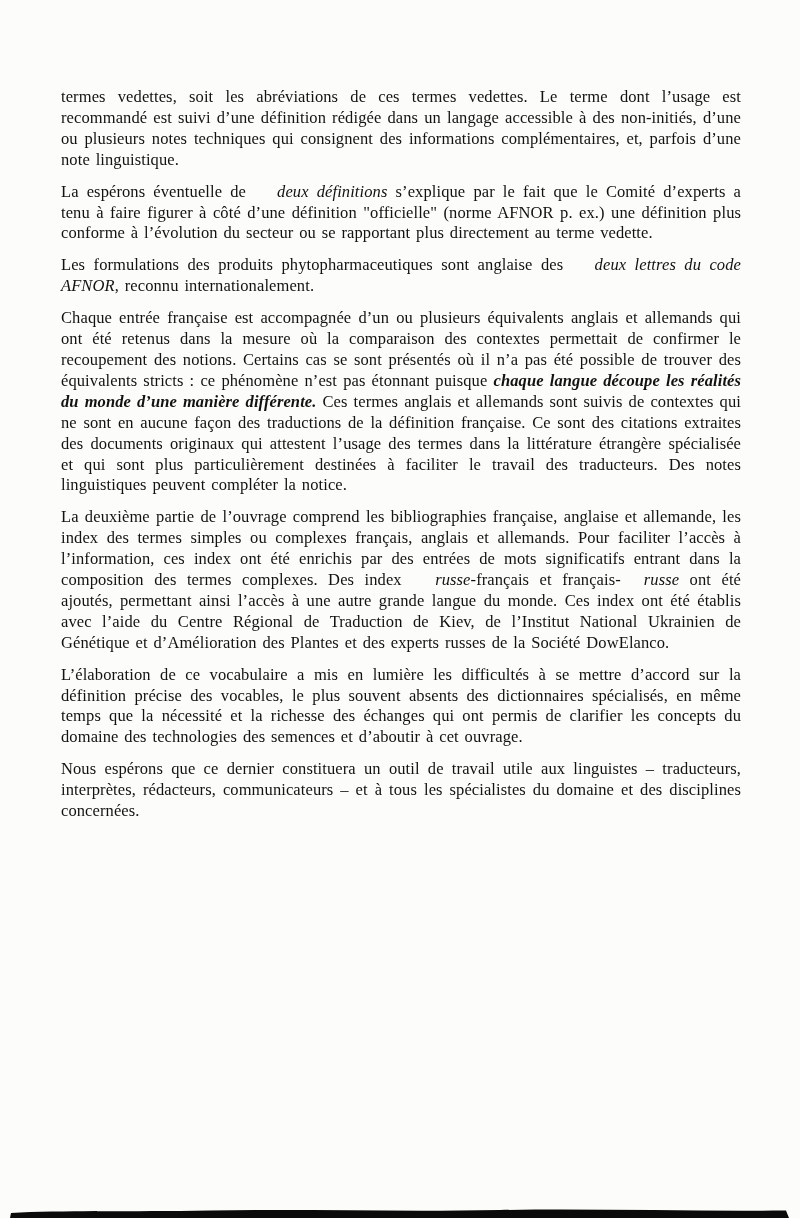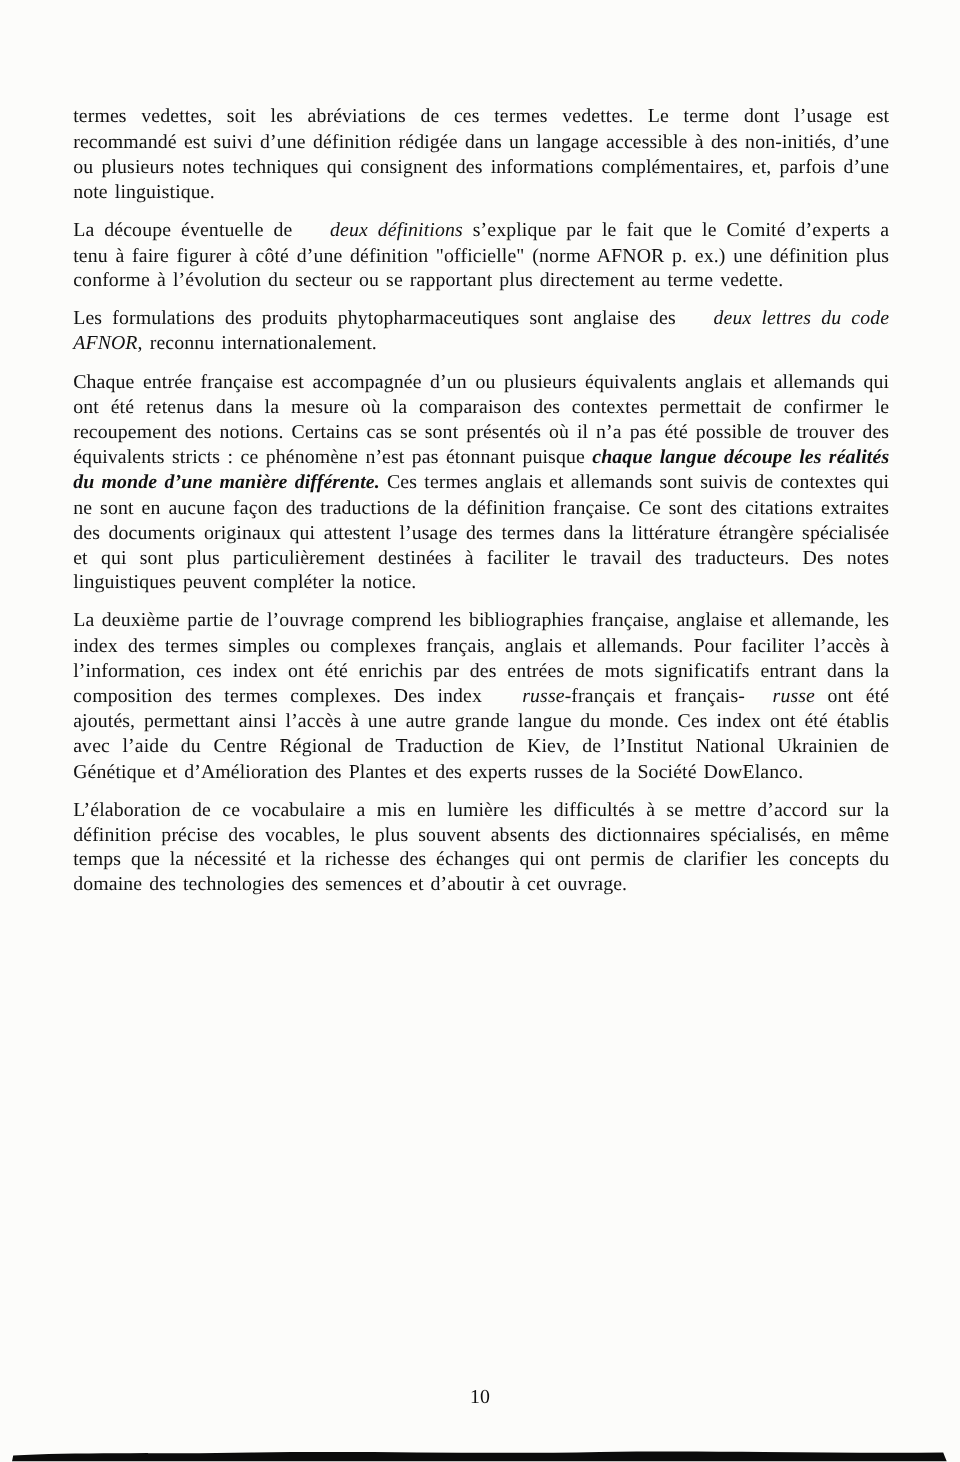--- a/index.html
+++ b/index.html
@@ -55,26 +55,26 @@
   }
 </style>
 </head>
 <body>
 
 <div class="page">
 
   <div class="text-block">
 
   <p class="para"><span class="run-normal">termes vedettes, soit les abréviations de ces termes vedettes. Le terme dont l’usage est recommandé est suivi d’une définition rédigée dans un langage accessible à des non-initiés, d’une ou plusieurs notes techniques qui consignent des informations complémentaires, et, parfois d’une note linguistique.</span></p>
-      <p class="para"><span class="run-normal">La découpe éventuelle de </span><span class="run-italic">deux définitions</span><span class="run-normal"> s’explique par le fait que le Comité d’experts a tenu à faire figurer à côté d’une définition "officielle" (norme AFNOR p. ex.) une définition plus conforme à l’évolution du secteur ou se rapportant plus directement au terme vedette.</span></p>
+      <p class="para"><span class="run-normal">La espérons éventuelle de </span><span class="run-italic">deux définitions</span><span class="run-normal"> s’explique par le fait que le Comité d’experts a tenu à faire figurer à côté d’une définition "officielle" (norme AFNOR p. ex.) une définition plus conforme à l’évolution du secteur ou se rapportant plus directement au terme vedette.</span></p>
       <p class="para"><span class="run-normal">Les formulations des produits phytopharmaceutiques sont anglaise des </span><span class="run-italic">deux lettres du code AFNOR</span><span class="run-normal">, reconnu internationalement.</span></p>
       <p class="para"><span class="run-normal">Chaque entrée française est accompagnée d’un ou plusieurs équivalents anglais et allemands qui ont été retenus dans la mesure où la comparaison des contextes permettait de confirmer le recoupement des notions. Certains cas se sont présentés où il n’a pas été possible de trouver des équivalents stricts : ce phénomène n’est pas étonnant puisque </span><span class="run-bold-italic">chaque langue découpe les réalités du monde d’une manière différente.</span><span class="run-normal"> Ces termes anglais et allemands sont suivis de contextes qui ne sont en aucune façon des traductions de la définition française. Ce sont des citations extraites des documents originaux qui attestent l’usage des termes dans la littérature étrangère spécialisée et qui sont plus particulièrement destinées à faciliter le travail des traducteurs. Des notes linguistiques peuvent compléter la notice.</span></p>
       <p class="para"><span class="run-normal">La deuxième partie de l’ouvrage comprend les bibliographies française, anglaise et allemande, les index des termes simples ou complexes français, anglais et allemands. Pour faciliter l’accès à l’information, ces index ont été enrichis par des entrées de mots significatifs entrant dans la composition des termes complexes. Des index </span><span class="run-italic">russe</span><span class="run-normal">-français et français-</span><span class="run-italic">russe</span><span class="run-normal"> ont été ajoutés, permettant ainsi l’accès à une autre grande langue du monde. Ces index ont été établis avec l’aide du Centre Régional de Traduction de Kiev, de l’Institut National Ukrainien de Génétique et d’Amélioration des Plantes et des experts russes de la Société DowElanco.</span></p>
       <p class="para"><span class="run-normal">L’élaboration de ce vocabulaire a mis en lumière les difficultés à se mettre d’accord sur la définition précise des vocables, le plus souvent absents des dictionnaires spécialisés, en même temps que la nécessité et la richesse des échanges qui ont permis de clarifier les concepts du domaine des technologies des semences et d’aboutir à cet ouvrage.</span></p>
+      <p class="para"><span class="run-normal">Nous espérons que ce dernier constituera un outil de travail utile aux linguistes – traducteurs, interprètes, rédacteurs, communicateurs – et à tous les spécialistes du domaine et des disciplines concernées.</span></p>
     </div>
 
-  <div class="page-number">10</div>
 
   <svg class="scan-artifact" viewBox="0 0 800 14" preserveAspectRatio="none" aria-hidden="true">
     <path d="M10,14 L11,9 C60,6 130,8 210,6.5 C310,5 400,8 500,6 C600,4.5 690,7.5 786,6.5 L789,14 Z" fill="#0b0b0b"></path>
   </svg>
 
 </div>
 
 </body></html>

